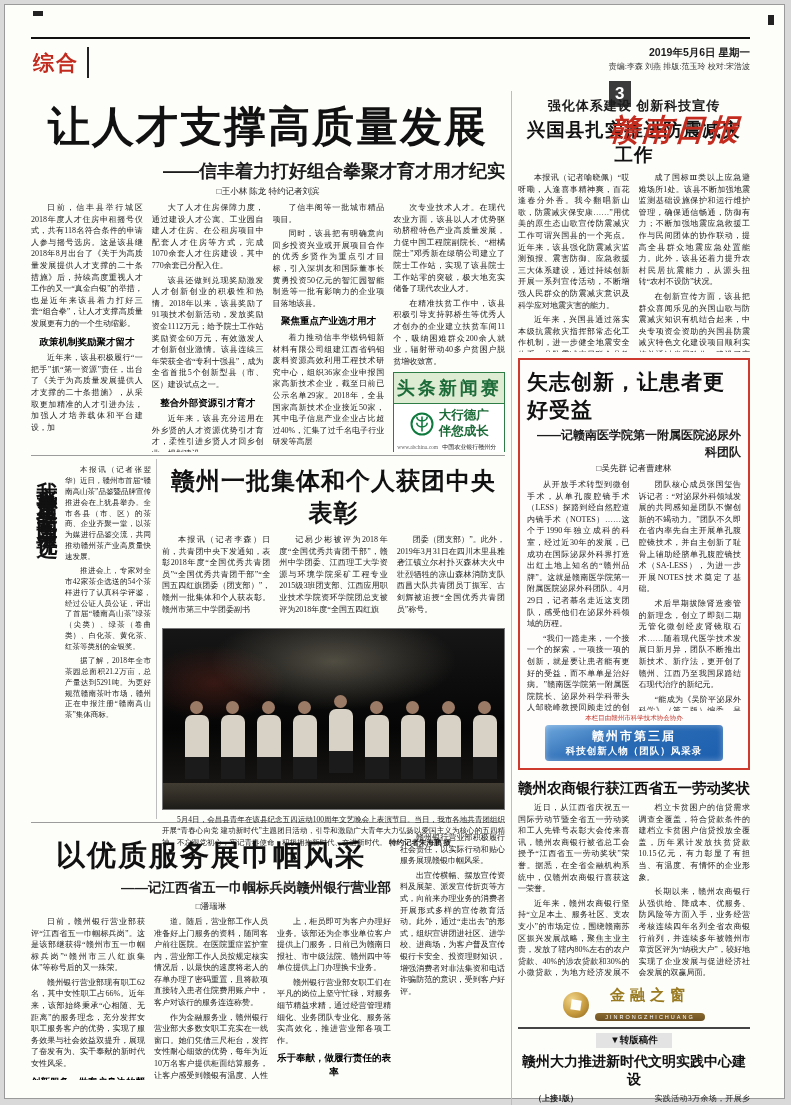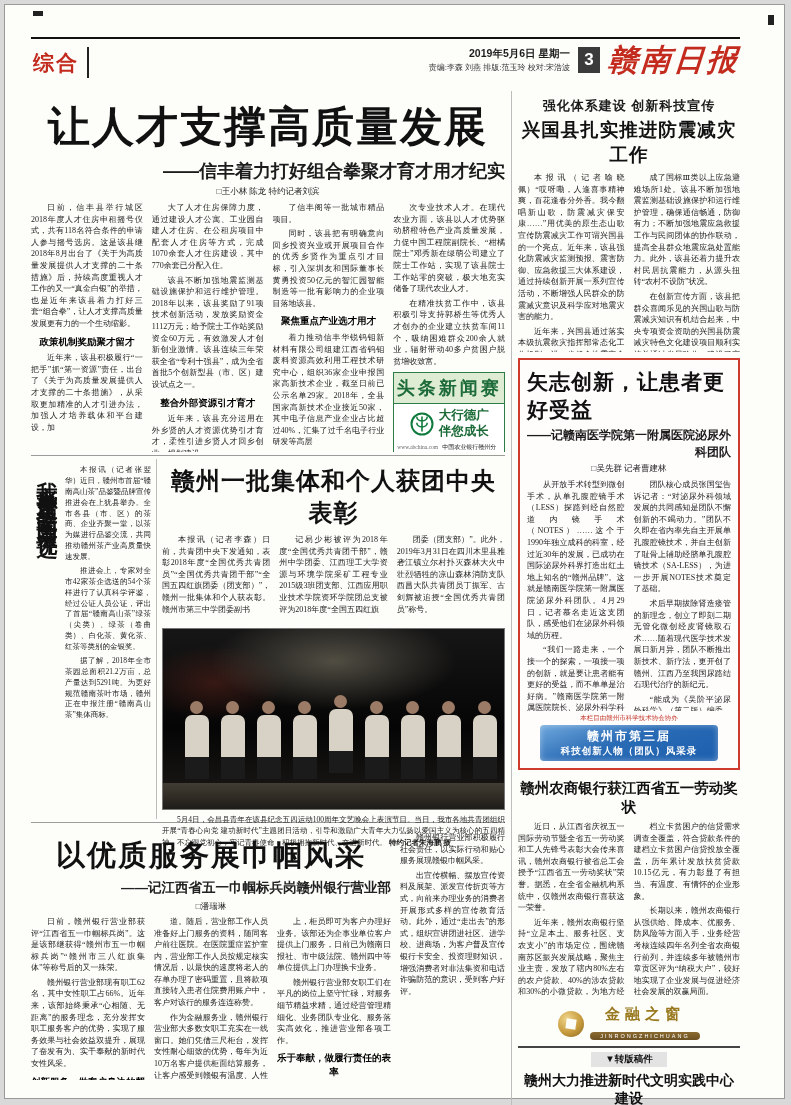--- a/index.html
+++ b/index.html
@@ -10,37 +10,37 @@
     font-family:"Liberation Serif","DejaVu Serif",serif;
     color:#1c1c1c;
     position:relative;
     overflow:hidden;
   }
   .sheet {
     position:absolute; left:4px; top:4px;
     width:781px; height:1095px;
     background:#fdfdfa;
     border:1px solid #9a9a9a;
-    padding:6px 44px 0 26px;
+    padding:6px 34px 0 26px;
   }
   .trim { position:absolute; background:#222; }
   .trim-tl { left:28px; top:6px; width:10px; height:5px; }
   .trim-tr { right:10px; top:10px; width:6px; height:10px; }
 
   .top-rule { margin-top:26px; border-top:2.5px solid #111; }
 
   
   .page-head { display:flex; align-items:flex-start; justify-content:space-between; height:52px; padding-top:4px; }
   .section-label {
     font-family:"Liberation Sans","DejaVu Sans",sans-serif;
     font-weight:bold; font-size:21px; color:#c22a1e;
     letter-spacing:2px; padding:2px 8px 2px 2px;
     border-right:2px solid #222; line-height:1.3; margin-top:4px;
   }
-  .head-right { display:flex; align-items:center; gap:8px; margin-top:2px; }
+  .head-right { display:flex; gap:8px; margin-top:2px;flex-direction:column; }
   .date-block { text-align:right; line-height:1.5; }
   .date-line { font-size:10.5px; font-weight:bold; font-family:"Liberation Sans","DejaVu Sans",sans-serif; }
   .staff-line { font-size:8px; color:#333; font-family:"Liberation Sans","DejaVu Sans",sans-serif; }
   .page-num {
     width:22px; height:26px; background:#3b3b3b; color:#fff;
     font-family:"Liberation Sans","DejaVu Sans",sans-serif;
     font-size:17px; font-weight:bold; display:flex; align-items:center; justify-content:center;
   }
   .masthead {
     font-size:30px; font-weight:bold; font-style:italic;
@@ -215,21 +215,21 @@
         <div class="sub-title">——信丰着力打好组合拳聚才育才用才纪实</div>
         <div class="byline">□王小林 陈龙 特约记者刘滨</div>
         <div class="body4 bodytxt">
           <div class="tcol">
             <p>日前，信丰县举行城区2018年度人才住房申租摇号仪式，共有118名符合条件的申请人参与摇号选房。这是该县继2018年8月出台了《关于为高质量发展提供人才支撑的二十条措施》后，持续高度重视人才工作的又一“真金白银”的举措，也是近年来该县着力打好三套“组合拳”，让人才支撑高质量发展更有力的一个生动缩影。</p>
             <h4 class="subhead">政策机制奖励聚才留才</h4>
             <p>近年来，该县积极履行“一把手”抓“第一资源”责任，出台了《关于为高质量发展提供人才支撑的二十条措施》，从采取更加精准的人才引进办法，加强人才培养载体和平台建设，加</p>
           </div>
           <div class="tcol">
             <p>大了人才住房保障力度，通过建设人才公寓、工业园自建人才住房、在公租房项目中配套人才住房等方式，完成1070余套人才住房建设，其中770余套已分配入住。</p>
-            <p>该县不断加强地震监测基础设施保护和运行维护管理。2018年以来，该县奖励了91项技术创新活动，发放奖励资金1112万元；给予院士工作站奖励资金60万元，有效激发人才创新创业激情。该县连续三年荣获全省“专利十强县”，成为全省首批5个创新型县（市、区）建设试点之一。</p>
+            <p>该县还做到兑现奖励激发人才创新创业的积极性和热情。2018年以来，该县奖励了91项技术创新活动，发放奖励资金1112万元；给予院士工作站奖励资金60万元，有效激发人才创新创业激情。该县连续三年荣获全省“专利十强县”，成为全省首批5个创新型县（市、区）建设试点之一。</p>
             <h4 class="subhead">整合外部资源引才育才</h4>
             <p>近年来，该县充分运用在外乡贤的人才资源优势引才育才，柔性引进乡贤人才回乡创业，规划建设</p>
           </div>
           <div class="tcol">
             <p>了信丰阁等一批城市精品项目。</p>
             <p>同时，该县把有明确意向回乡投资兴业或开展项目合作的优秀乡贤作为重点引才目标，引入深圳友和国际董事长黄勇投资50亿元的智汇园智能制造等一批有影响力的企业项目落地该县。</p>
             <h4 class="subhead">聚焦重点产业选才用才</h4>
             <p>着力推动信丰华锐钨钼新材料有限公司组建江西省钨钼废料资源高效利用工程技术研究中心，组织36家企业申报国家高新技术企业，截至日前已公示名单29家。2018年，全县国家高新技术企业接近50家，其中电子信息产业企业占比超过40%，汇集了过千名电子行业研发等高层</p>
           </div>
           <div class="tcol">

